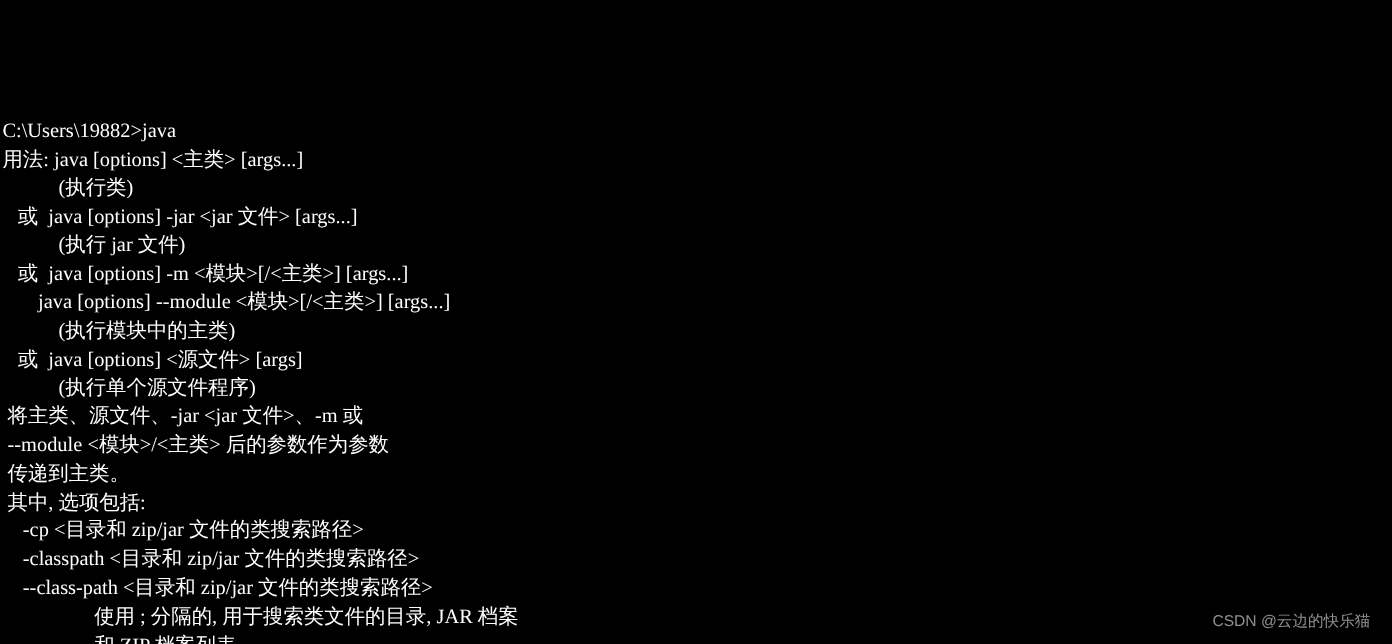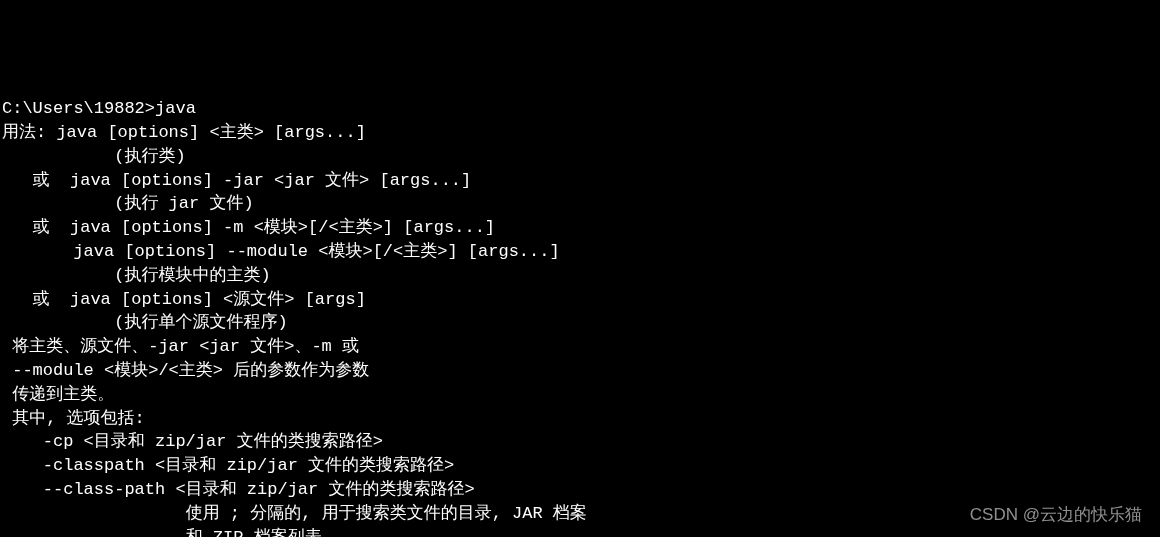--- a/index.html
+++ b/index.html
@@ -15,28 +15,29 @@
       line-height: 1.4;
       width: 1160px;
       height: 537px;
       overflow: hidden;
       padding: 2px 0 0 2px;
       white-space: pre;
       position: relative;
     }
     .line {
       display: block;
+      font-family: Liberation Serif, serif;
     }
     .watermark {
       position: absolute;
       bottom: 10px;
       right: 18px;
       color: rgba(220, 220, 220, 0.65);
       font-family: "Microsoft YaHei", Arial, sans-serif;
-      font-size: 17px;
+      font-size: 13px;
       white-space: normal;
     }
   </style>
 </head>
 <body>
 
 
 
 <div id="terminal-container"><span class="line">C:\Users\19882&gt;java</span><span class="line">用法: java [options] &lt;主类&gt; [args...]</span><span class="line">           (执行类)</span><span class="line">   或  java [options] -jar &lt;jar 文件&gt; [args...]</span><span class="line">           (执行 jar 文件)</span><span class="line">   或  java [options] -m &lt;模块&gt;[/&lt;主类&gt;] [args...]</span><span class="line">       java [options] --module &lt;模块&gt;[/&lt;主类&gt;] [args...]</span><span class="line">           (执行模块中的主类)</span><span class="line">   或  java [options] &lt;源文件&gt; [args]</span><span class="line">           (执行单个源文件程序)</span><span class="line"></span><span class="line"> 将主类、源文件、-jar &lt;jar 文件&gt;、-m 或</span><span class="line"> --module &lt;模块&gt;/&lt;主类&gt; 后的参数作为参数</span><span class="line"> 传递到主类。</span><span class="line"></span><span class="line"> 其中, 选项包括:</span><span class="line"></span><span class="line">    -cp &lt;目录和 zip/jar 文件的类搜索路径&gt;</span><span class="line">    -classpath &lt;目录和 zip/jar 文件的类搜索路径&gt;</span><span class="line">    --class-path &lt;目录和 zip/jar 文件的类搜索路径&gt;</span><span class="line">                  使用 ; 分隔的, 用于搜索类文件的目录, JAR 档案</span><span class="line">                  和 ZIP 档案列表。</span></div>
 

